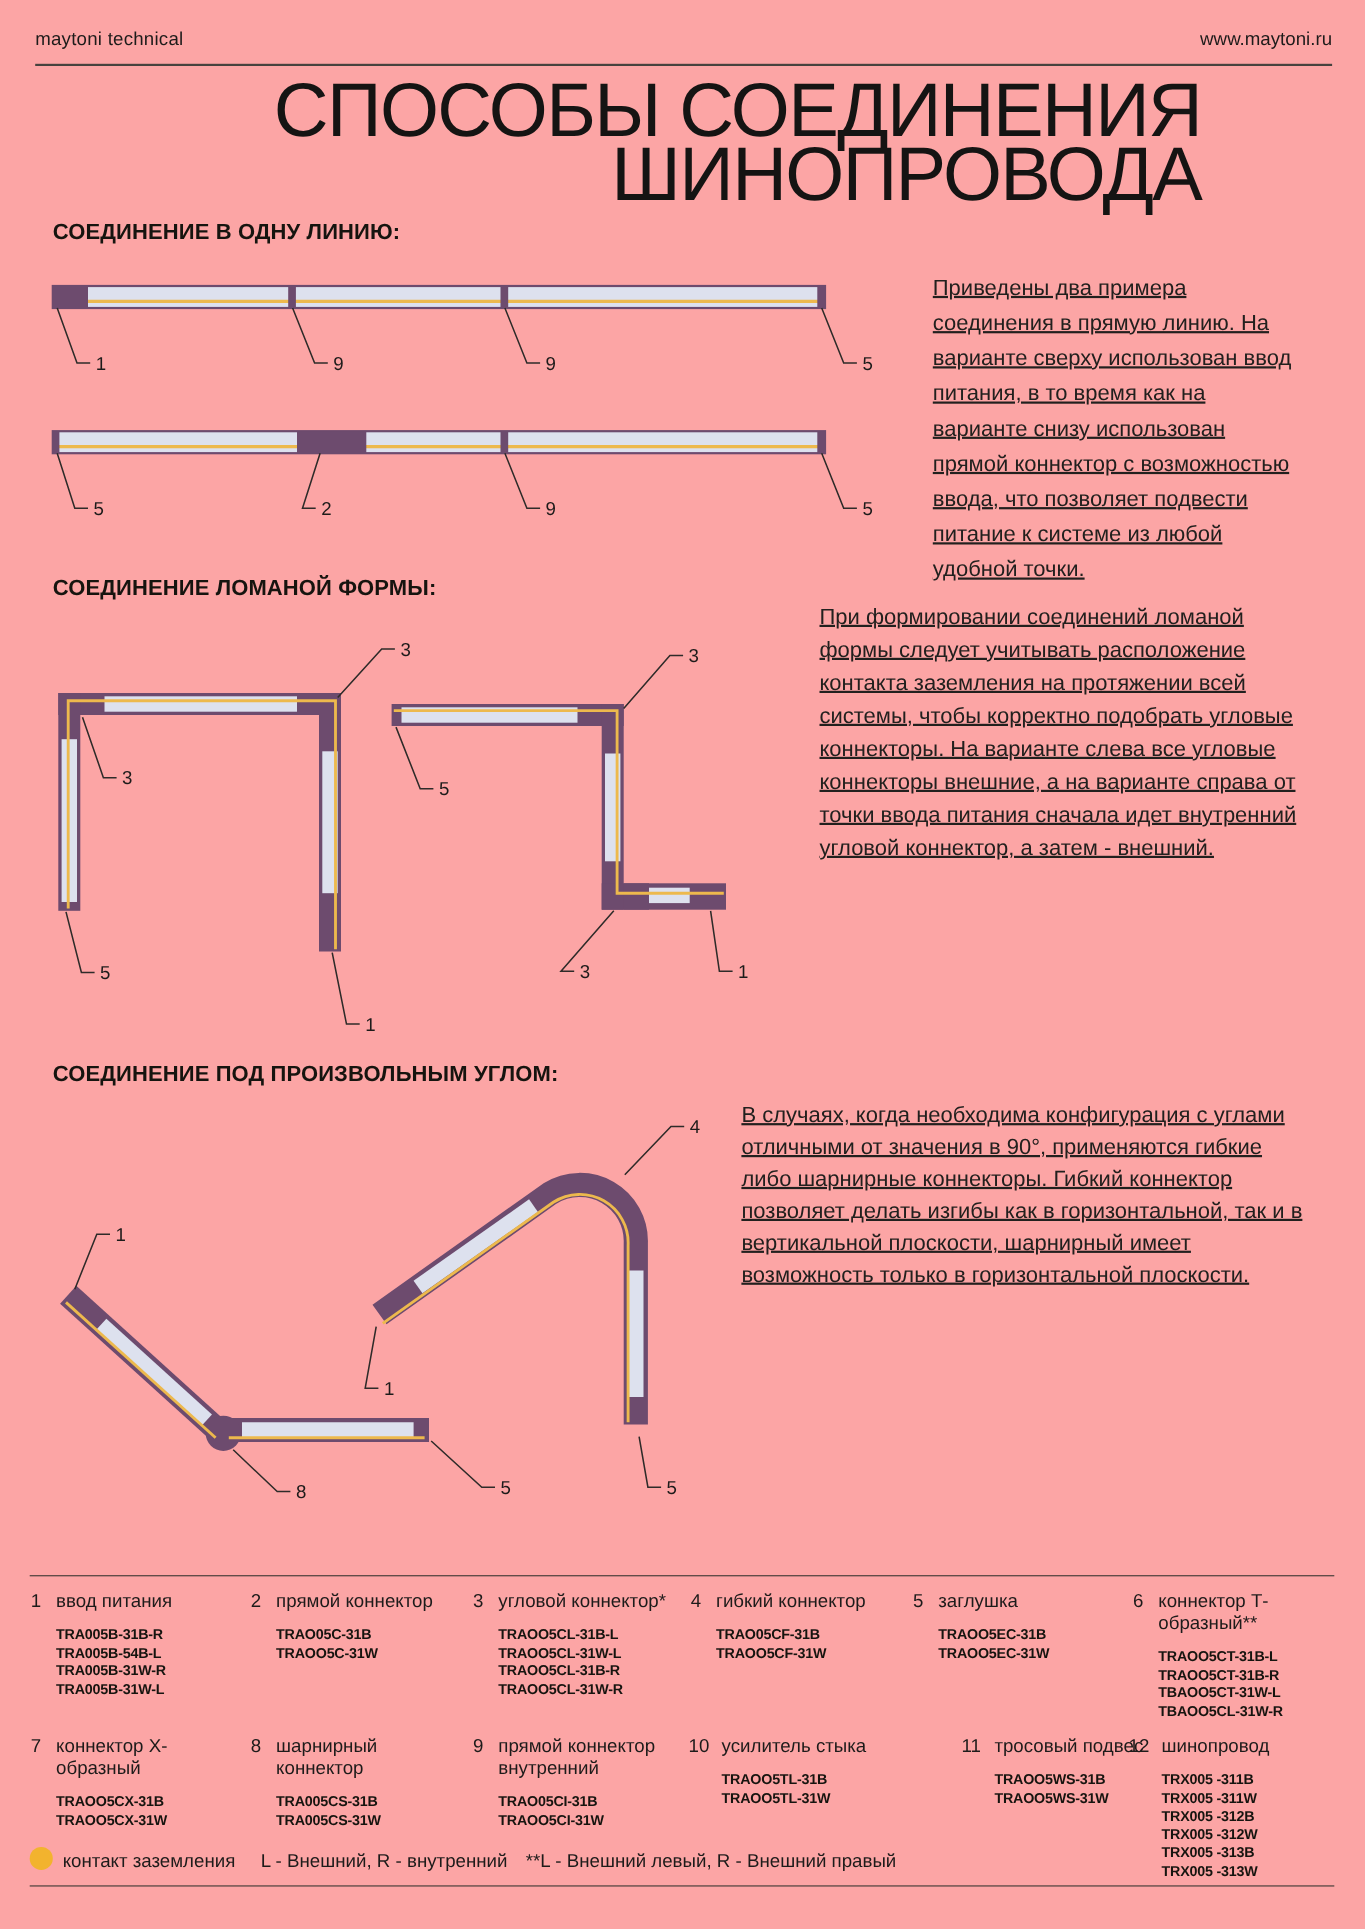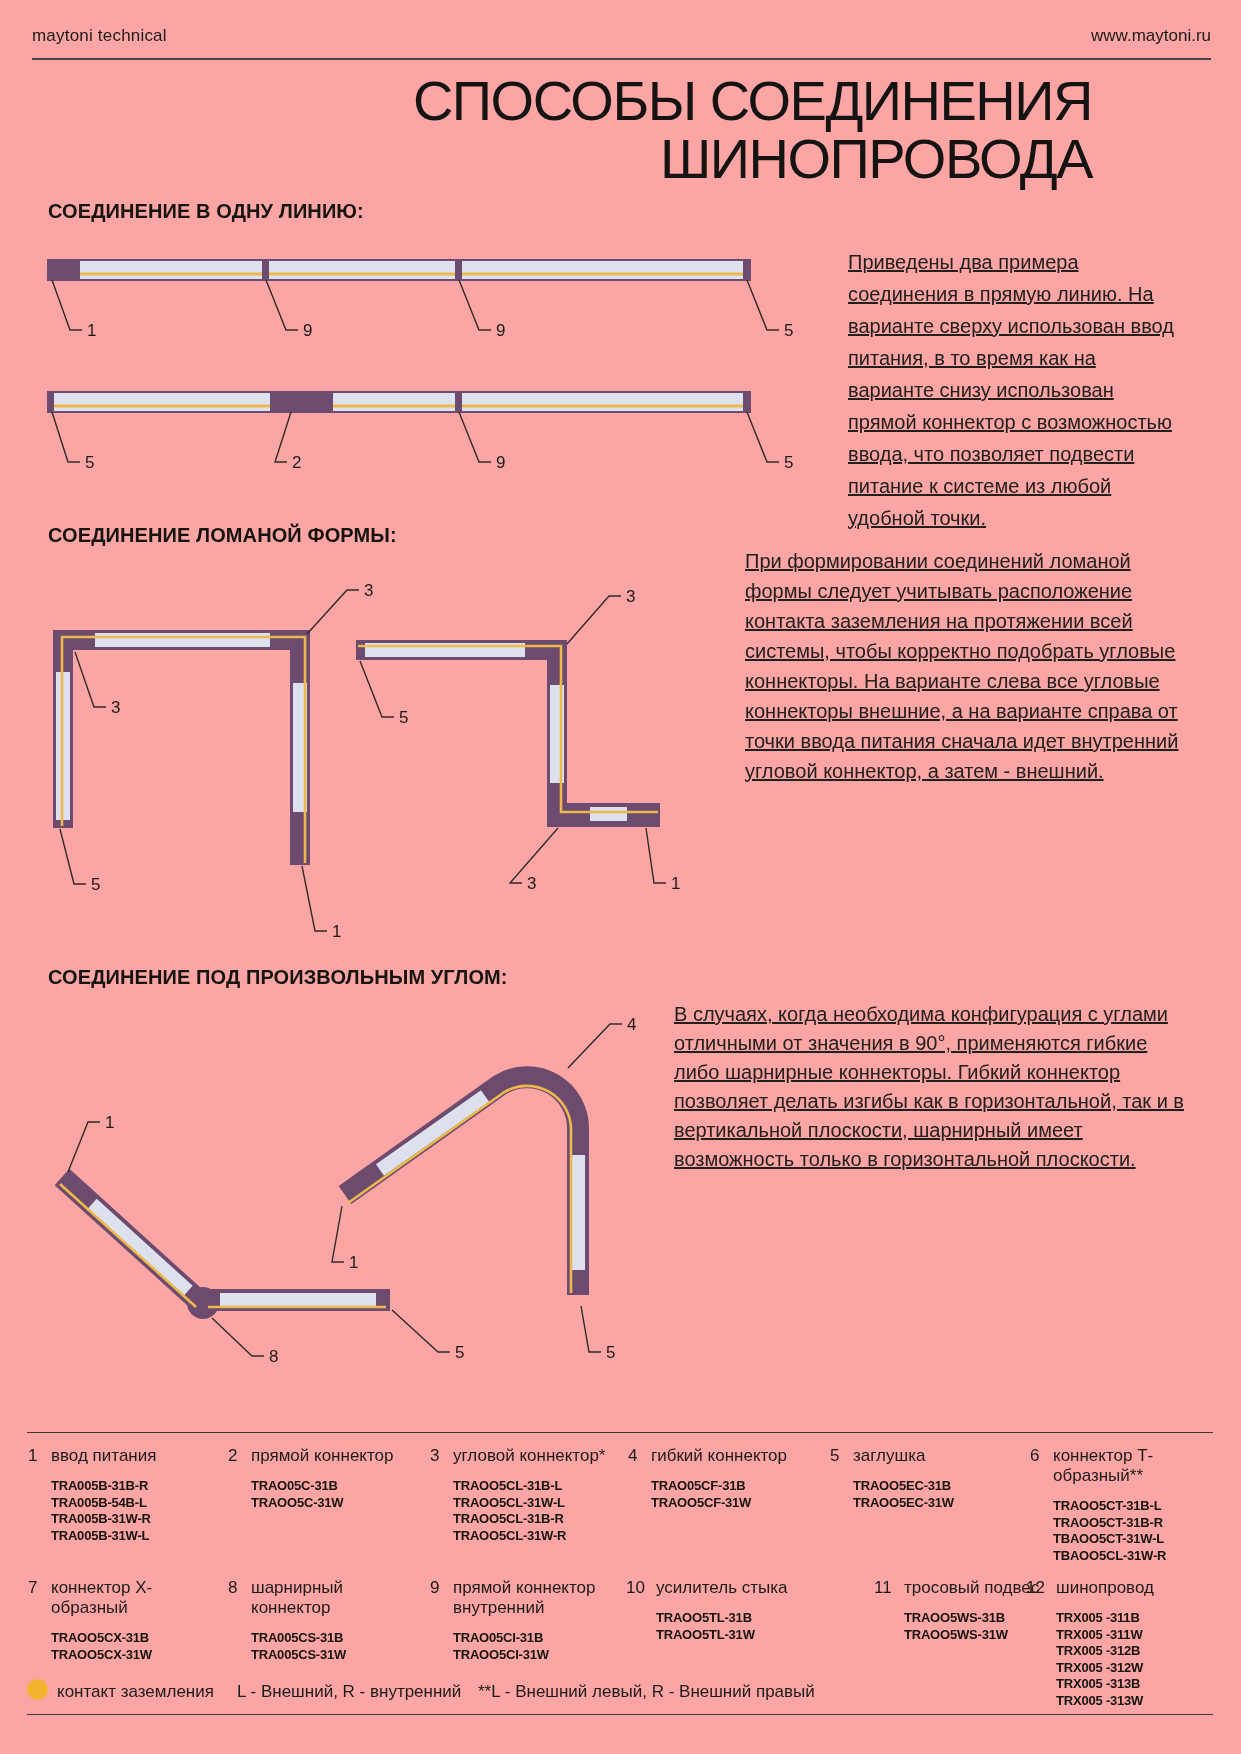--- a/index.html
+++ b/index.html
@@ -10,21 +10,21 @@
   }
   .abs{position:absolute;}
   
   .brand{left:32px;top:26px;font-size:17px;letter-spacing:.2px;}
   .site{right:30px;top:26px;font-size:17px;}
   .rule{height:2px;background:#47423e;}
   .rule-top{left:32px;top:58px;width:1179px;}
   .rule-bottom{left:27px;top:1714px;width:1186px;height:1px;background:#3b3733;}
   .rule-parts{left:27px;top:1432px;width:1186px;height:1px;background:#3b3733;}
   
-  .doc-title{right:149px;top:72px;text-align:right;font-size:56px;line-height:58px;letter-spacing:-1.5px;color:#151413;font-weight:400;}
+  .doc-title{right:149px;top:72px;text-align:right;font-size:69px;line-height:58px;letter-spacing:-1.5px;color:#151413;font-weight:400;}
   
   .sec-h{font-weight:700;font-size:20px;letter-spacing:.1px;color:#16140f;}
   .h1{left:48px;top:200px;}
   .h2{left:48px;top:524px;}
   .h3{left:48px;top:966px;}
   
   .para{font-size:20px;white-space:pre-line;color:#22201e;text-decoration:underline;}
   .p1{left:848px;top:246px;width:380px;line-height:32px;}
   .p2{left:745px;top:546px;width:480px;line-height:30px;}
   .p3{left:674px;top:1000px;width:560px;line-height:29px;}

